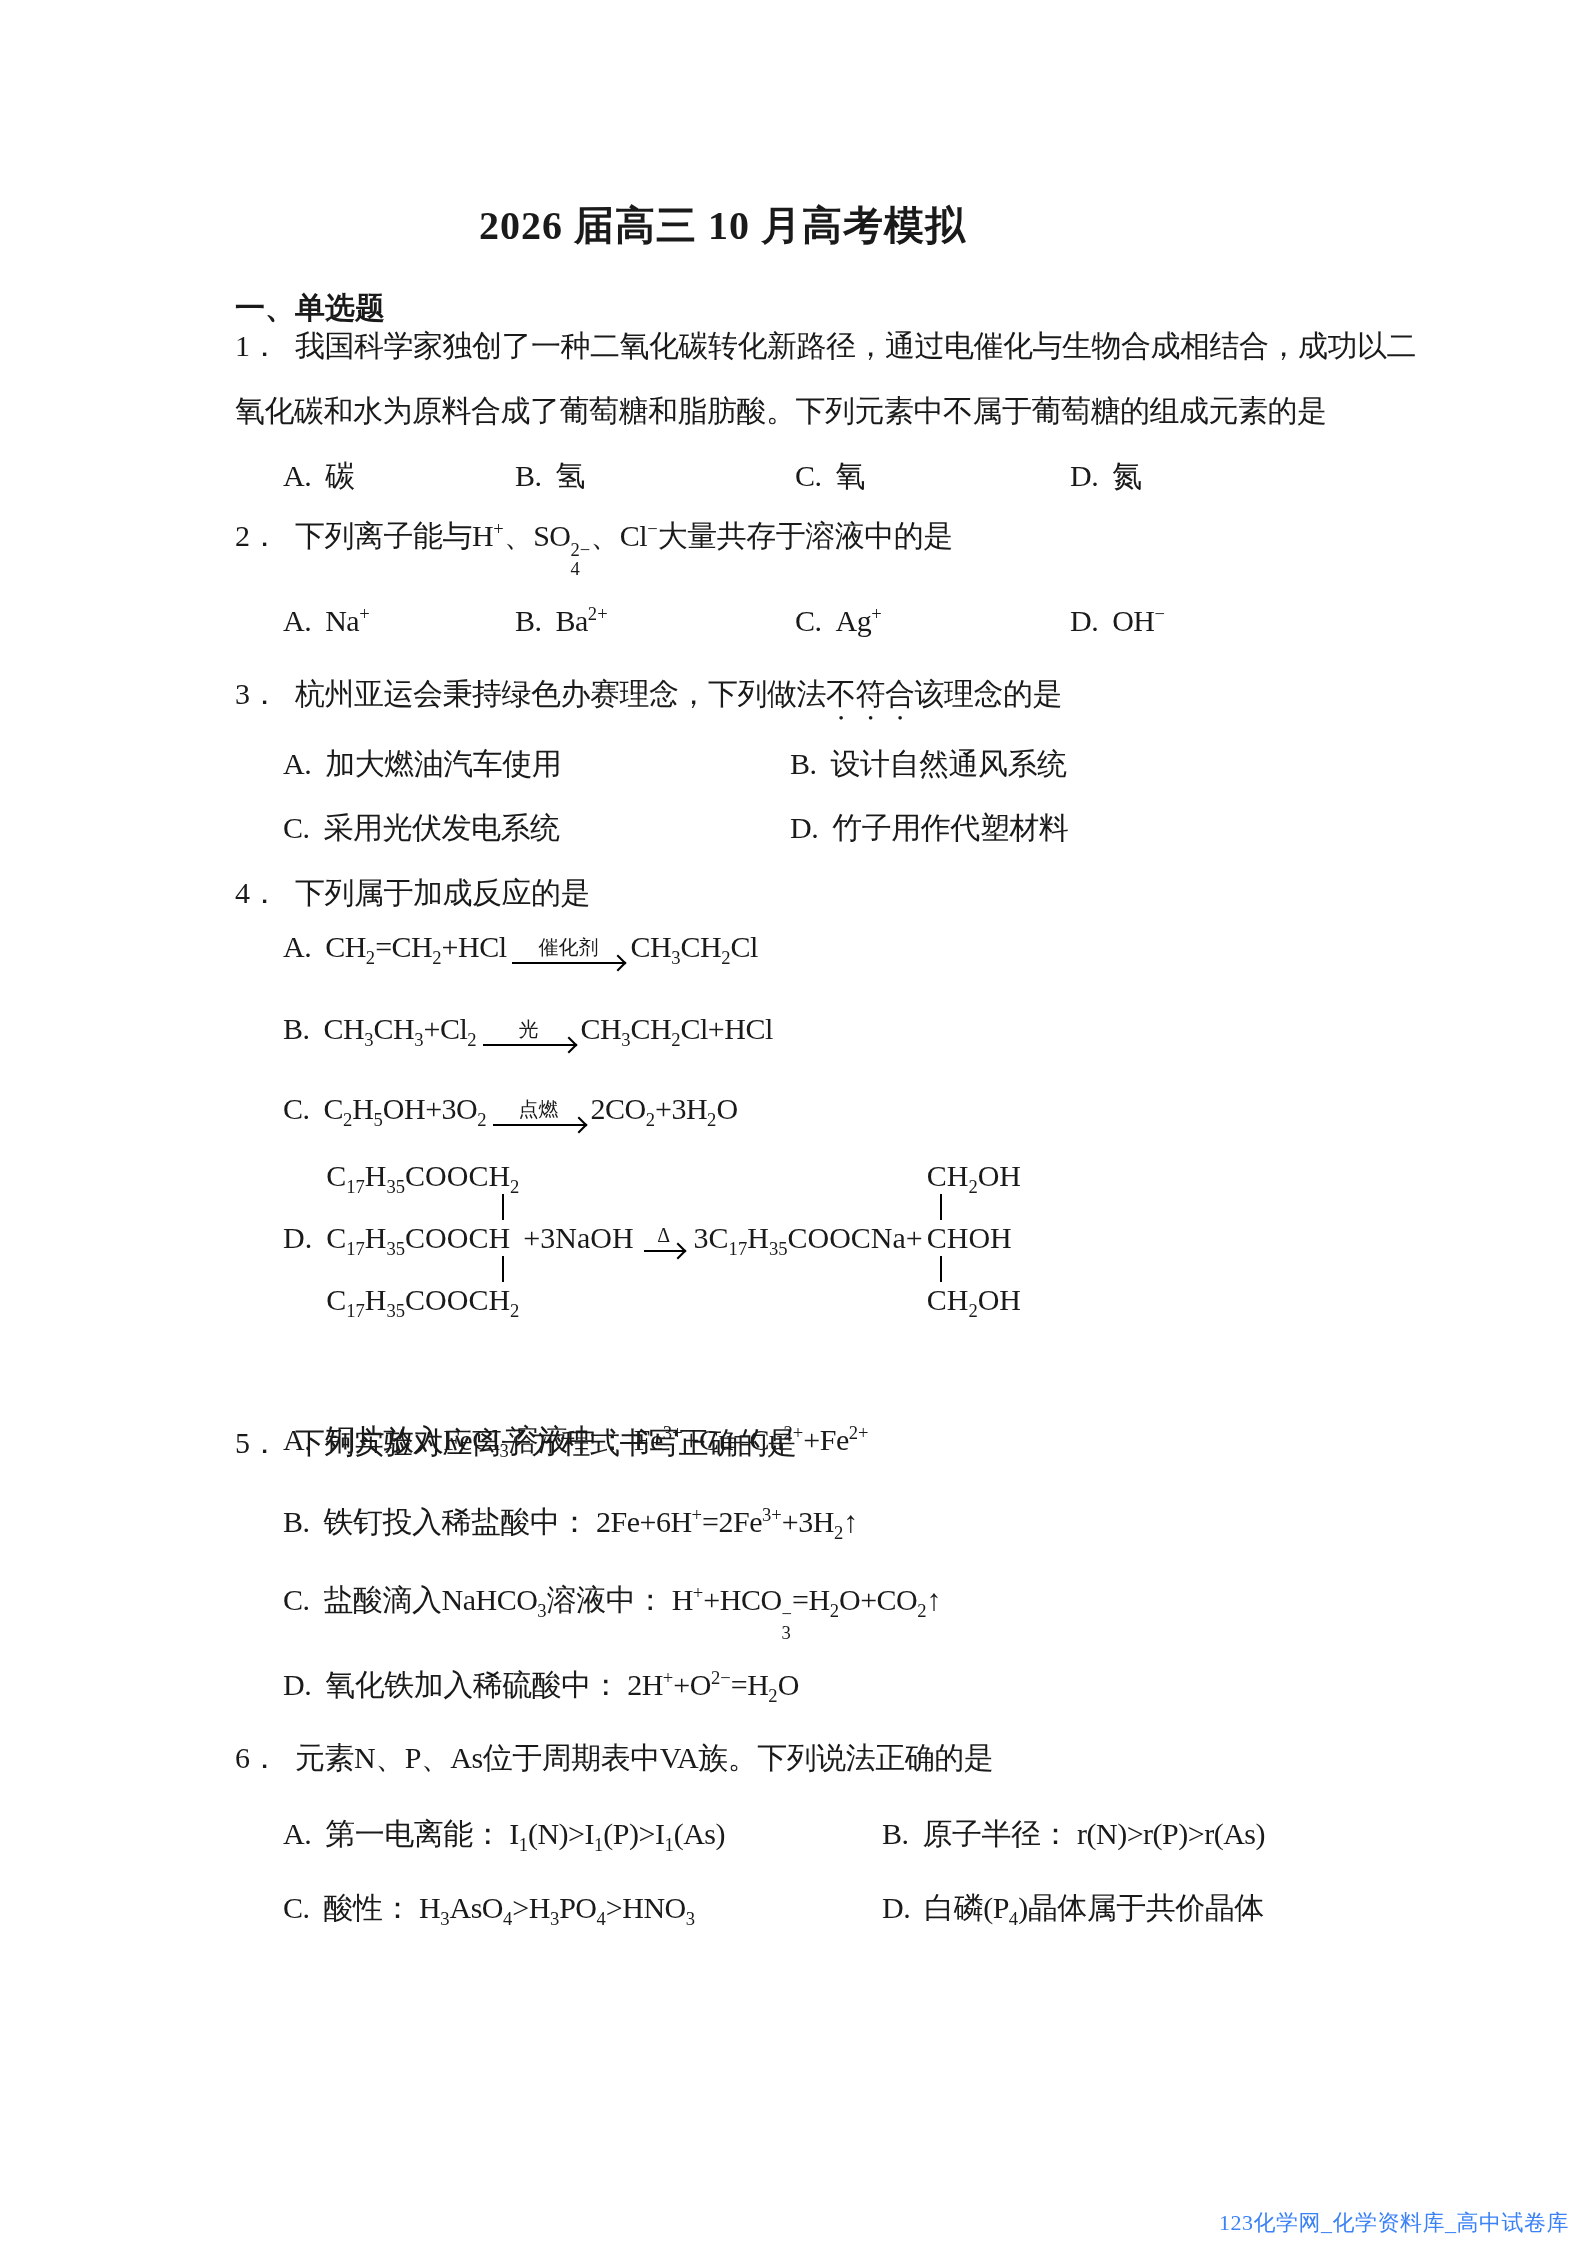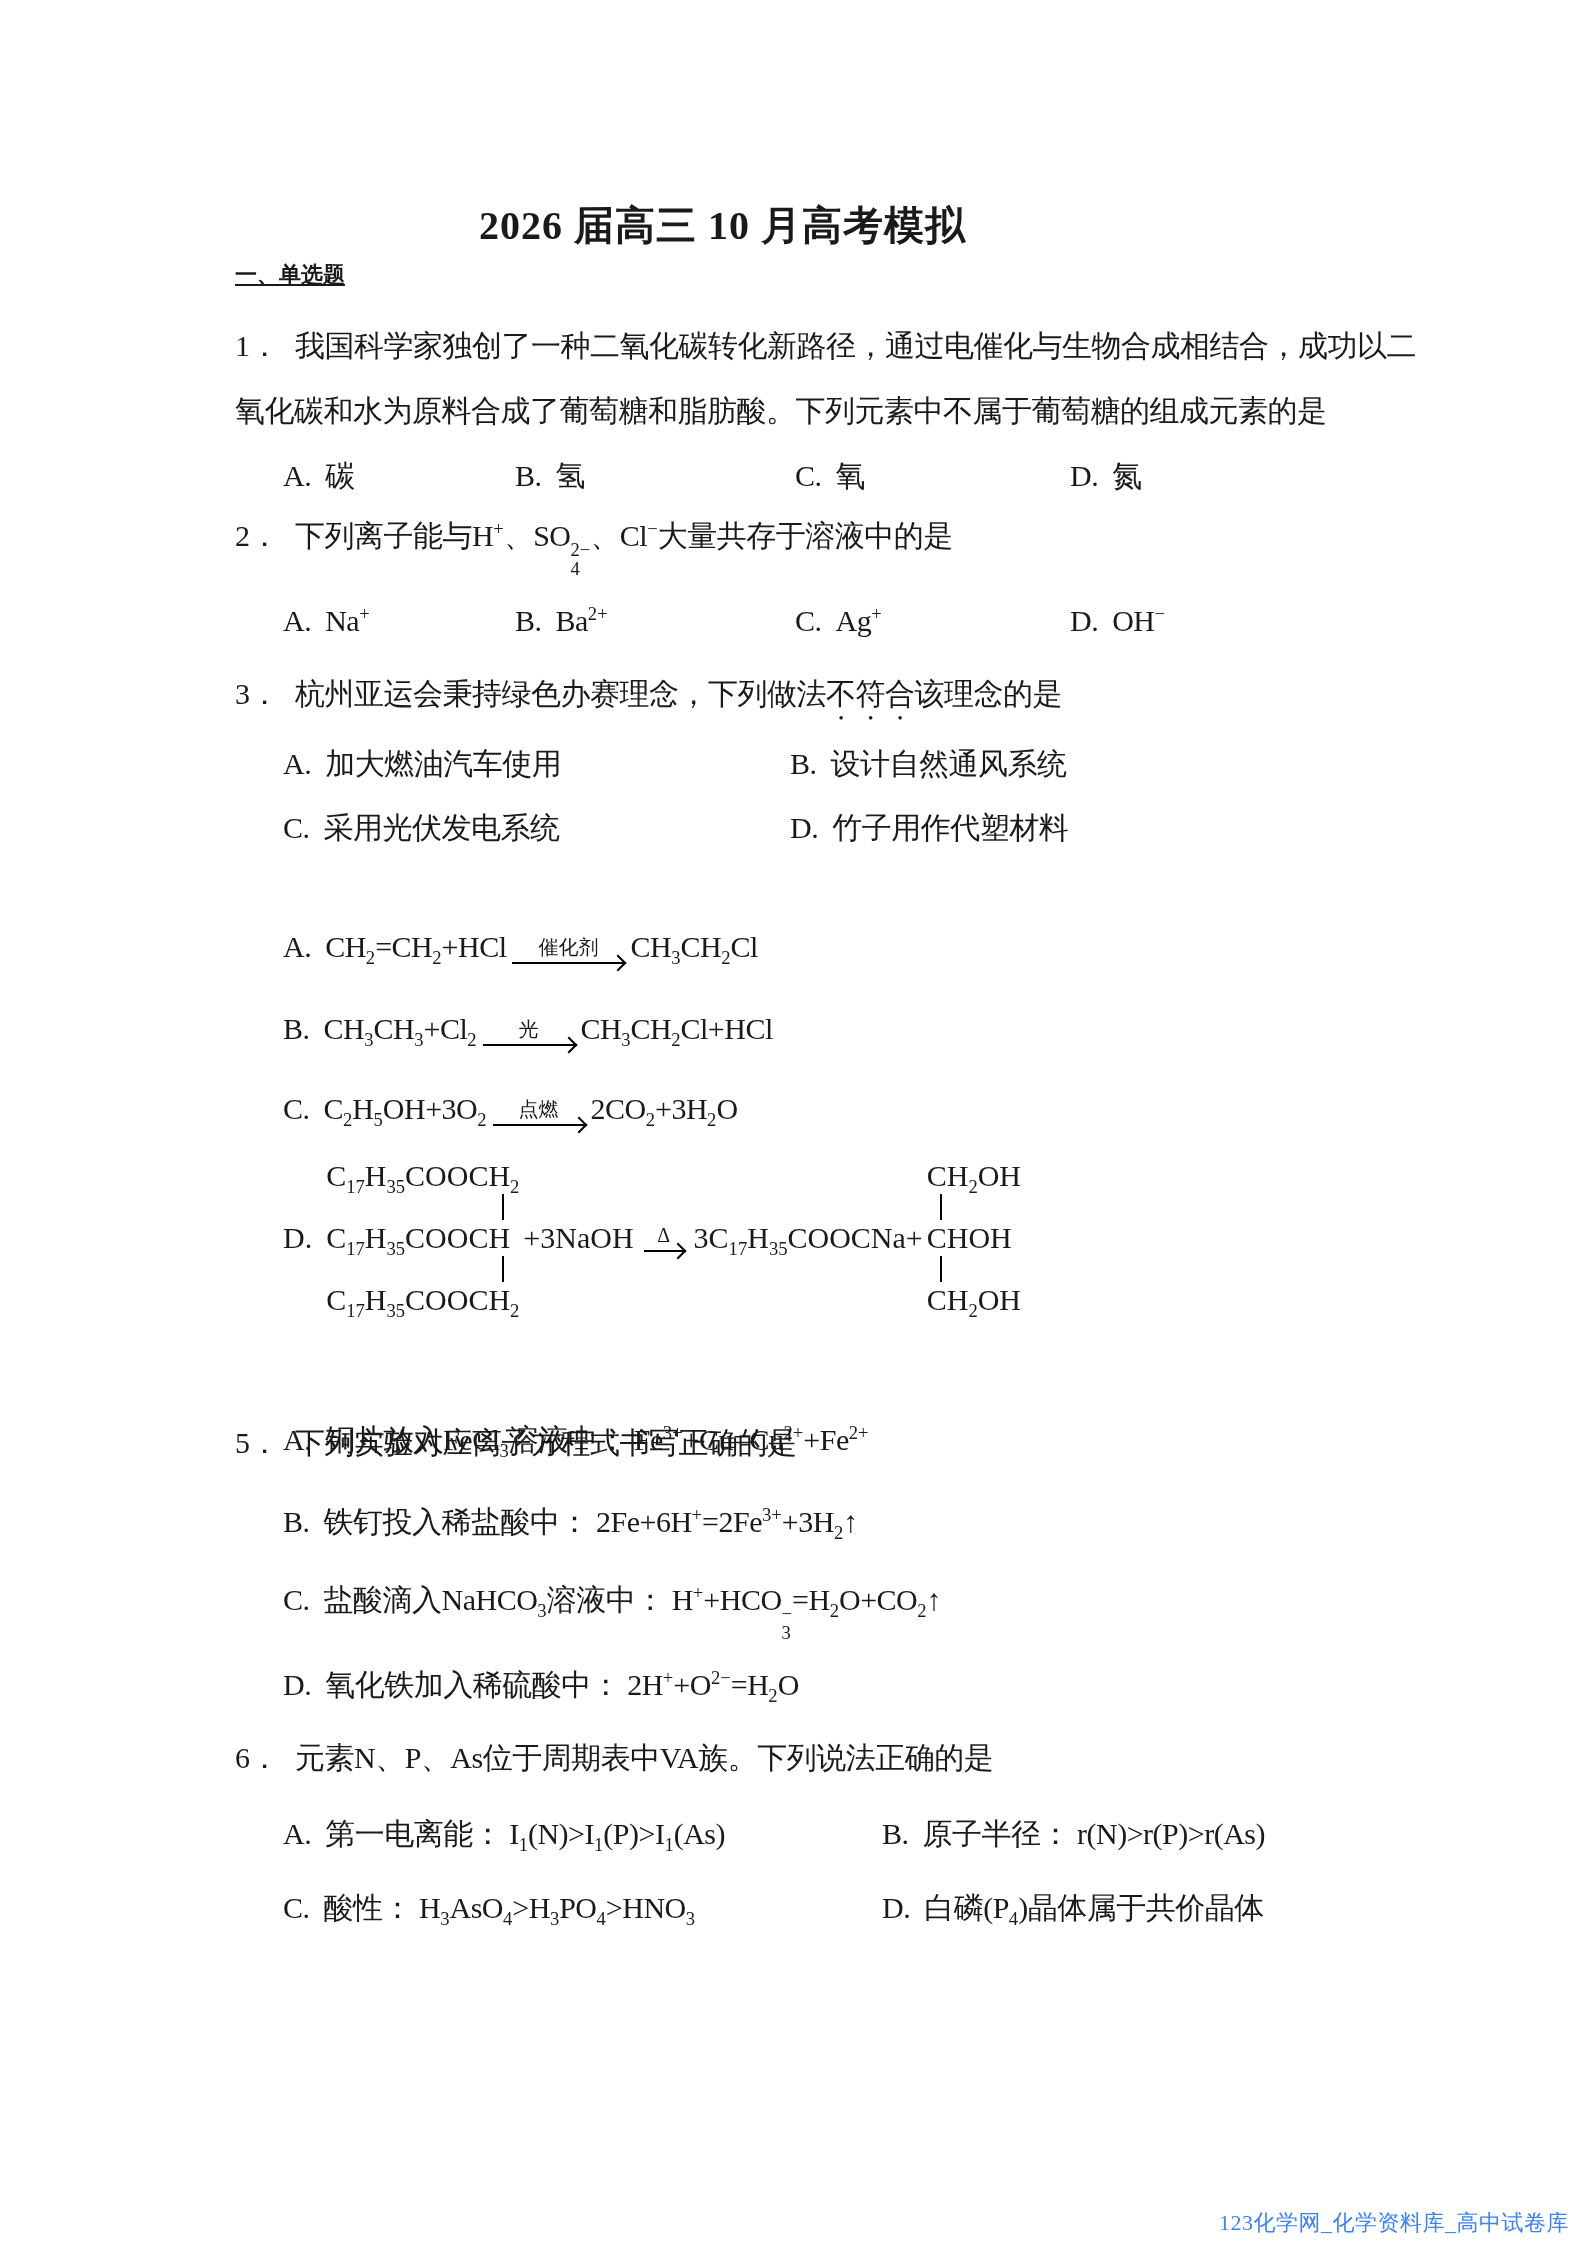--- a/index.html
+++ b/index.html
@@ -12,21 +12,21 @@
   .stem { position:absolute; left:235px; font-size:30px; letter-spacing:-0.5px; white-space:nowrap; }
   .num { display:inline-block; margin-right:16px; }
   .opt { position:absolute; font-size:30px; letter-spacing:-0.5px; white-space:nowrap; }
   .opt-label { display:inline-block; margin-right:14px; }
   .col-a { left:283px; } .col-b { left:515px; } .col-c { left:795px; } .col-d { left:1070px; }
   .col-b2 { left:790px; }
   .col-b3 { left:882px; }
   .single { left:283px; }
   .title { position:absolute; top:198px; left:0; width:1445px; text-align:center;
            font-size:40px; font-weight:700; letter-spacing:1px; }
-  .section-heading { position:absolute; top:260px; left:235px; font-size:22px; font-weight:700;text-decoration:underline; }
+  .section-heading { position:absolute; top:288px; left:235px; font-size:30px; font-weight:700; }
   sup, sub { font-size:0.62em; line-height:0; letter-spacing:0; }
   .stk { display:inline-flex; flex-direction:column; align-items:flex-start;
          font-size:0.62em; line-height:1.0; vertical-align:-0.55em; letter-spacing:0; }
   .emph { text-emphasis: filled dot; -webkit-text-emphasis: filled dot;
           text-emphasis-position: under right; -webkit-text-emphasis-position: under; }
   
   .rxn { display:inline-flex; flex-direction:column; align-items:center;
          vertical-align:middle; margin:0 6px; }
   .rxn-cond { font-size:20px; line-height:1.15; letter-spacing:0; }
   .rxn-line { position:relative; display:block; height:2px; background:#000; margin-top:3px; }
@@ -80,20 +80,23 @@
   </div>
   <div class="row" style="top:744px">
     <span class="opt col-a"><span class="opt-label">A.</span><span>加大燃油汽车使用</span></span>
     <span class="opt col-b2"><span class="opt-label">B.</span><span>设计自然通风系统</span></span>
   </div>
   <div class="row" style="top:808px">
     <span class="opt col-a"><span class="opt-label">C.</span><span>采用光伏发电系统</span></span>
     <span class="opt col-b2"><span class="opt-label">D.</span><span>竹子用作代塑材料</span></span>
   </div>
 
+  <div class="stem" style="top:873px">
+    <span class="num">4．</span><span>下列属于加成反应的是</span>
+  </div>
   <div class="row" style="top:930px">
     <span class="opt single"><span class="opt-label">A.</span><span>CH<sub>2</sub>=CH<sub>2</sub>+HCl</span><span class="rxn w110">
           <span class="rxn-cond">催化剂</span>
           <span class="rxn-line"></span>
         </span><span>CH<sub>3</sub>CH<sub>2</sub>Cl</span></span>
   </div>
   <div class="row" style="top:1012px">
     <span class="opt single"><span class="opt-label">B.</span><span>CH<sub>3</sub>CH<sub>3</sub>+Cl<sub>2</sub></span><span class="rxn w90">
           <span class="rxn-cond">光</span>
           <span class="rxn-line"></span>

